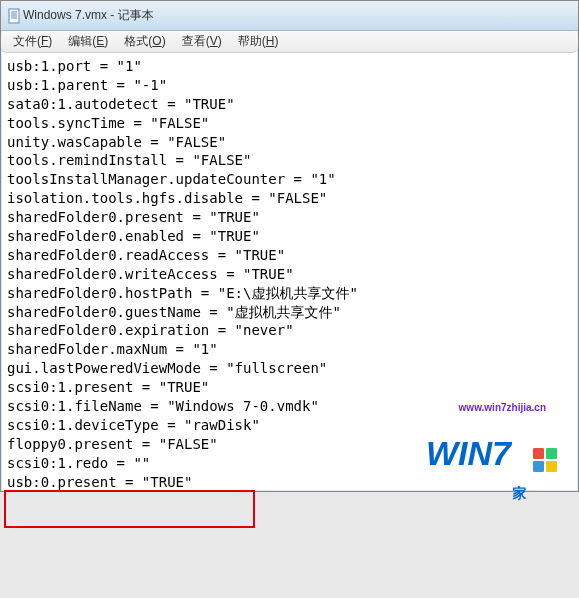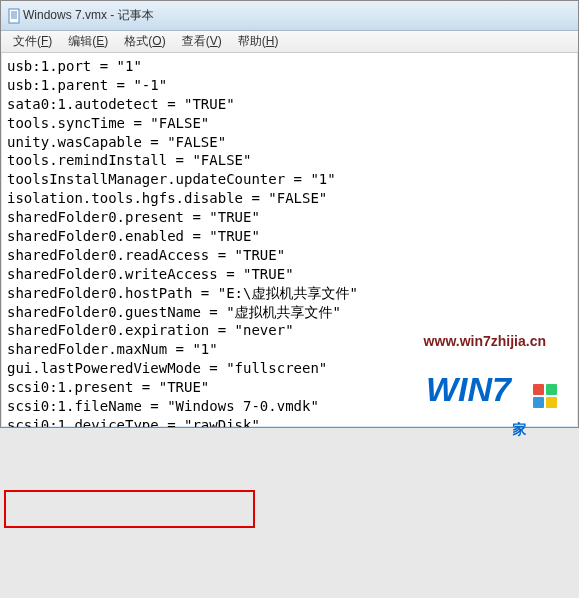--- a/index.html
+++ b/index.html
@@ -6,21 +6,21 @@
     body {
       font-family: "Microsoft YaHei", "SimSun", sans-serif;
       background: #e8e8e8;
       width: 579px;
       height: 598px;
       overflow: hidden;
       position: relative;
     }
     .window {
       width: 579px;
-      height: 428px;
+      height: 492px;
       background: #fff;
       border: 1px solid #888;
       box-shadow: inset 0 0 0 1px #d8e8f8;
       position: relative;
     }
     .titlebar {
       height: 30px;
       background: linear-gradient(to bottom, #e8f0f8 0%, #d8e8f4 50%, #c8dcec 100%);
       border-bottom: 1px solid #a8b8c8;
       display: flex;
@@ -31,20 +31,21 @@
     }
     .menubar {
       height: 22px;
       background: linear-gradient(to bottom, #f8f8f8, #ececec);
       border-bottom: 1px solid #ccc;
       display: flex;
       align-items: center;
       padding: 0 4px;
       font-size: 12px;
       color: #333;
+      border-radius: 6px;
     }
     .menu-item {
       padding: 2px 8px;
       cursor: default;
     }
     .content {
       padding: 4px 6px;
       font-family: "SimSun", "MS Gothic", monospace;
       font-size: 14px;
       line-height: 1.35;
@@ -56,23 +57,23 @@
     }
     .highlight-box {
       position: absolute;
       border: 2px solid #e00000;
       pointer-events: none;
     }
     .watermark-url {
       position: absolute;
       right: 32px;
       bottom: 78px;
-      color: #7f1d1d;
+      color: #6d28d9;
       font-weight: bold;
-      font-size: 14px;
+      font-size: 10px;
       font-family: Arial, sans-serif;
       z-index: 10;
     }
     .watermark-logo {
       position: absolute;
       right: 20px;
       bottom: 18px;
       z-index: 10;
       display: flex;
       align-items: flex-end;

